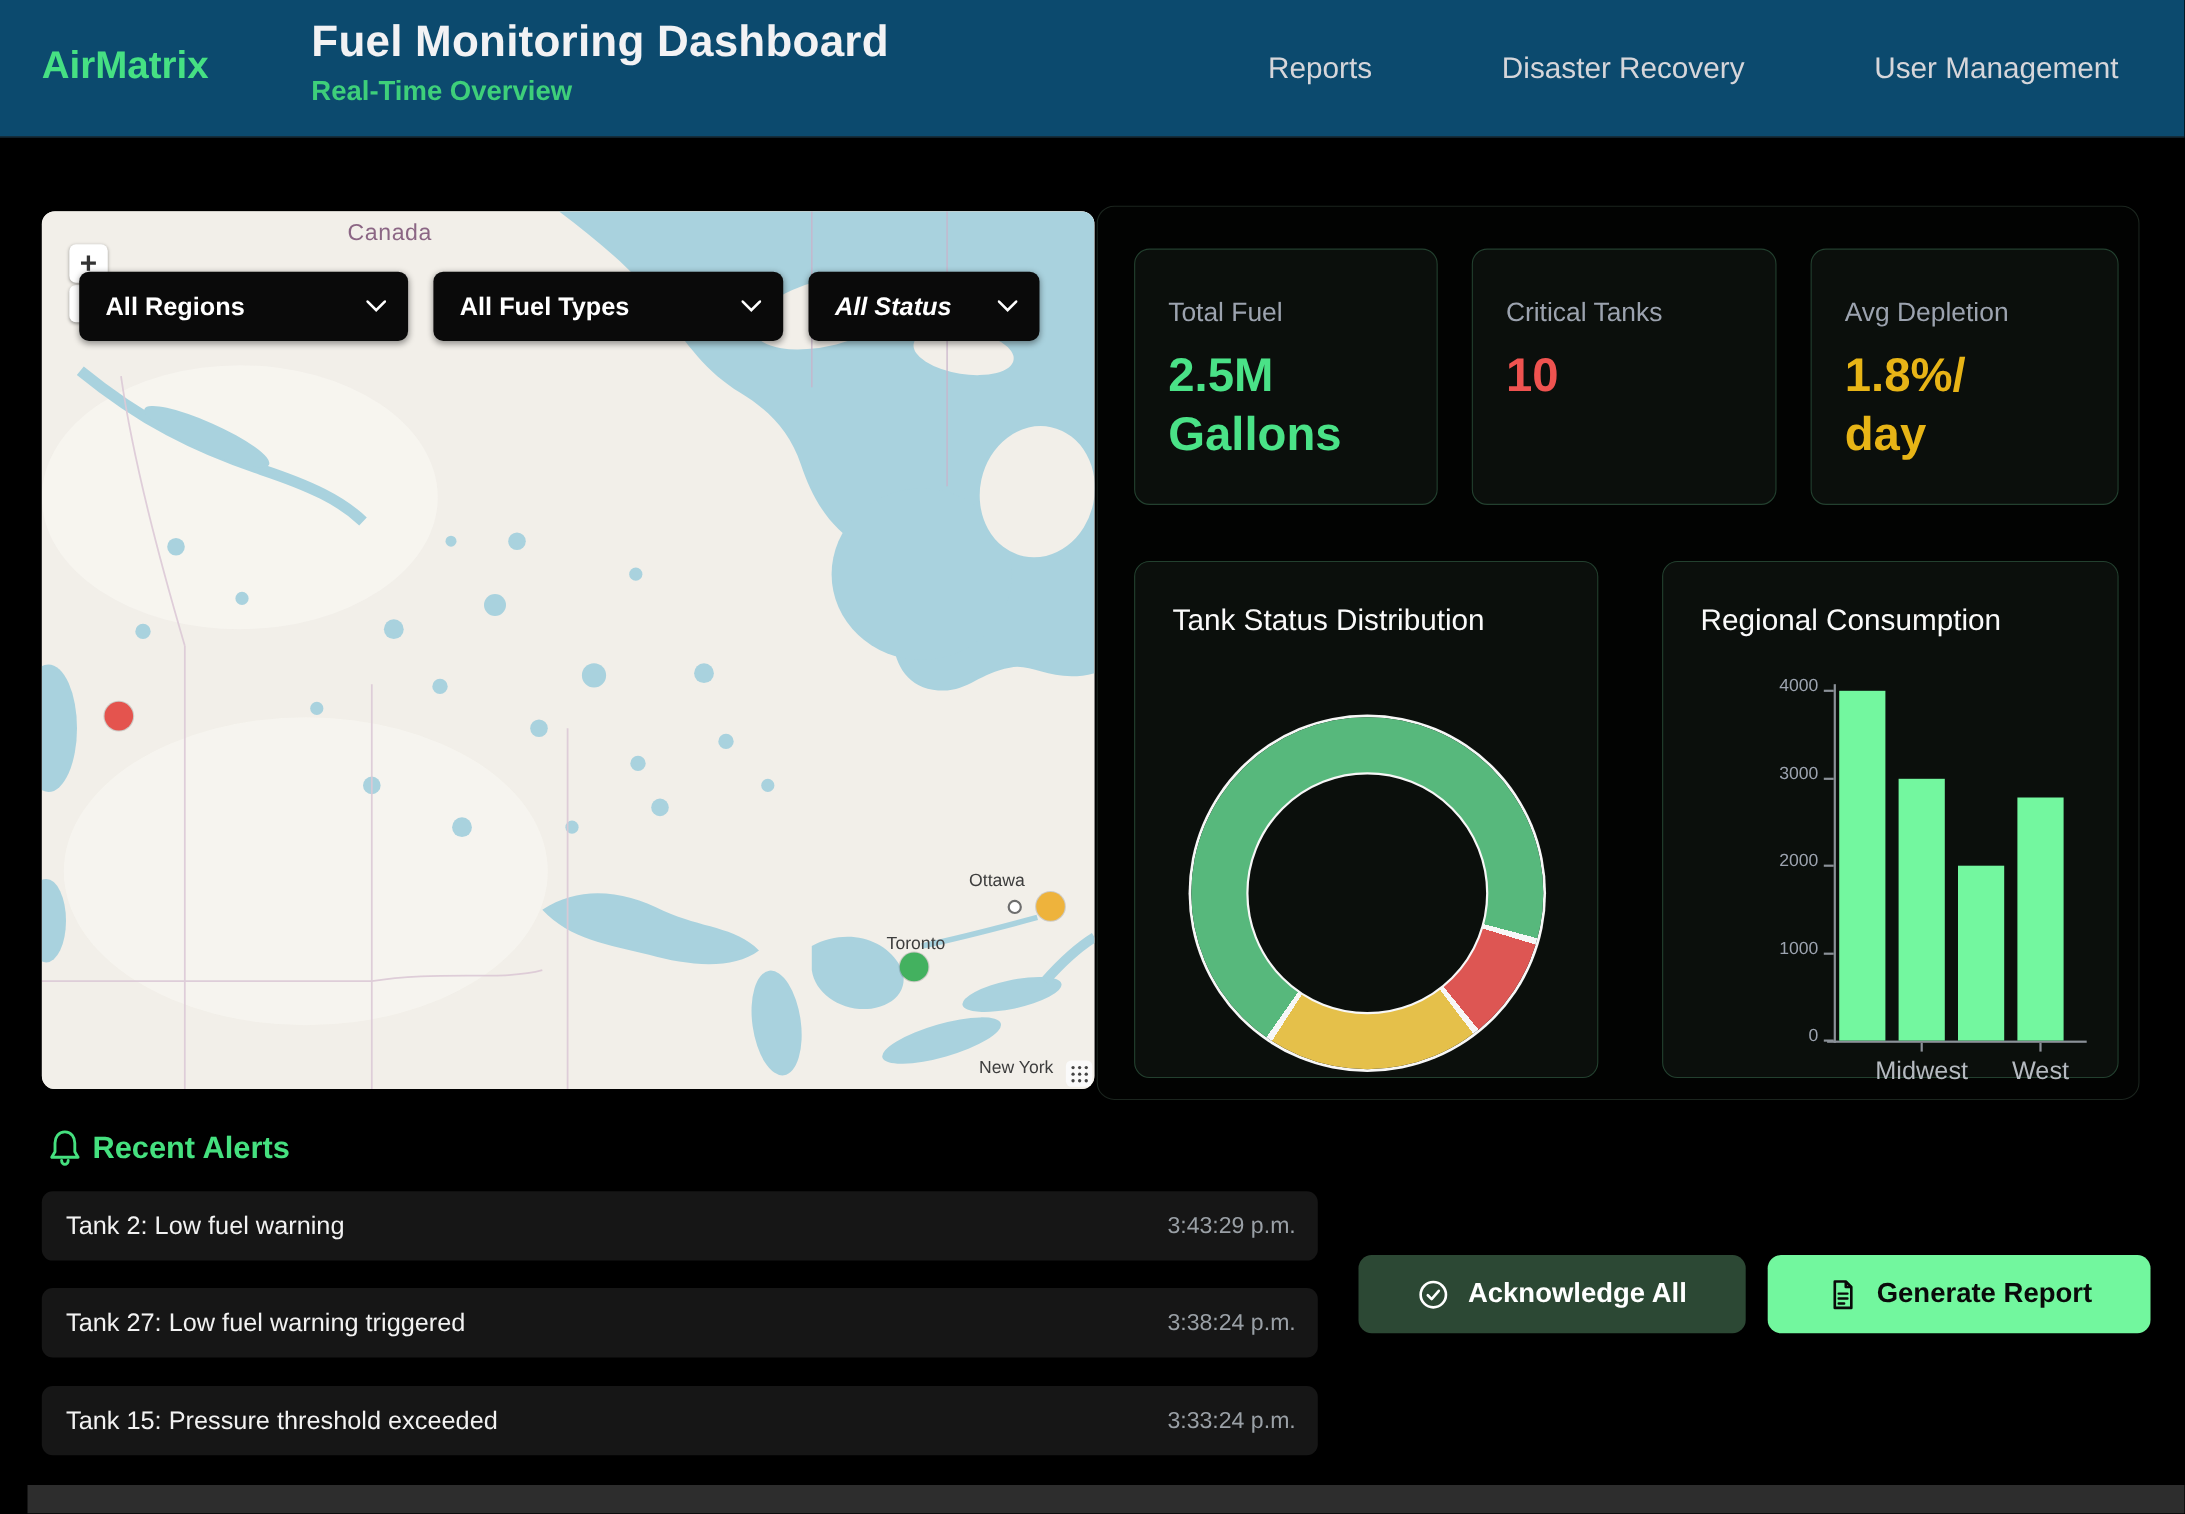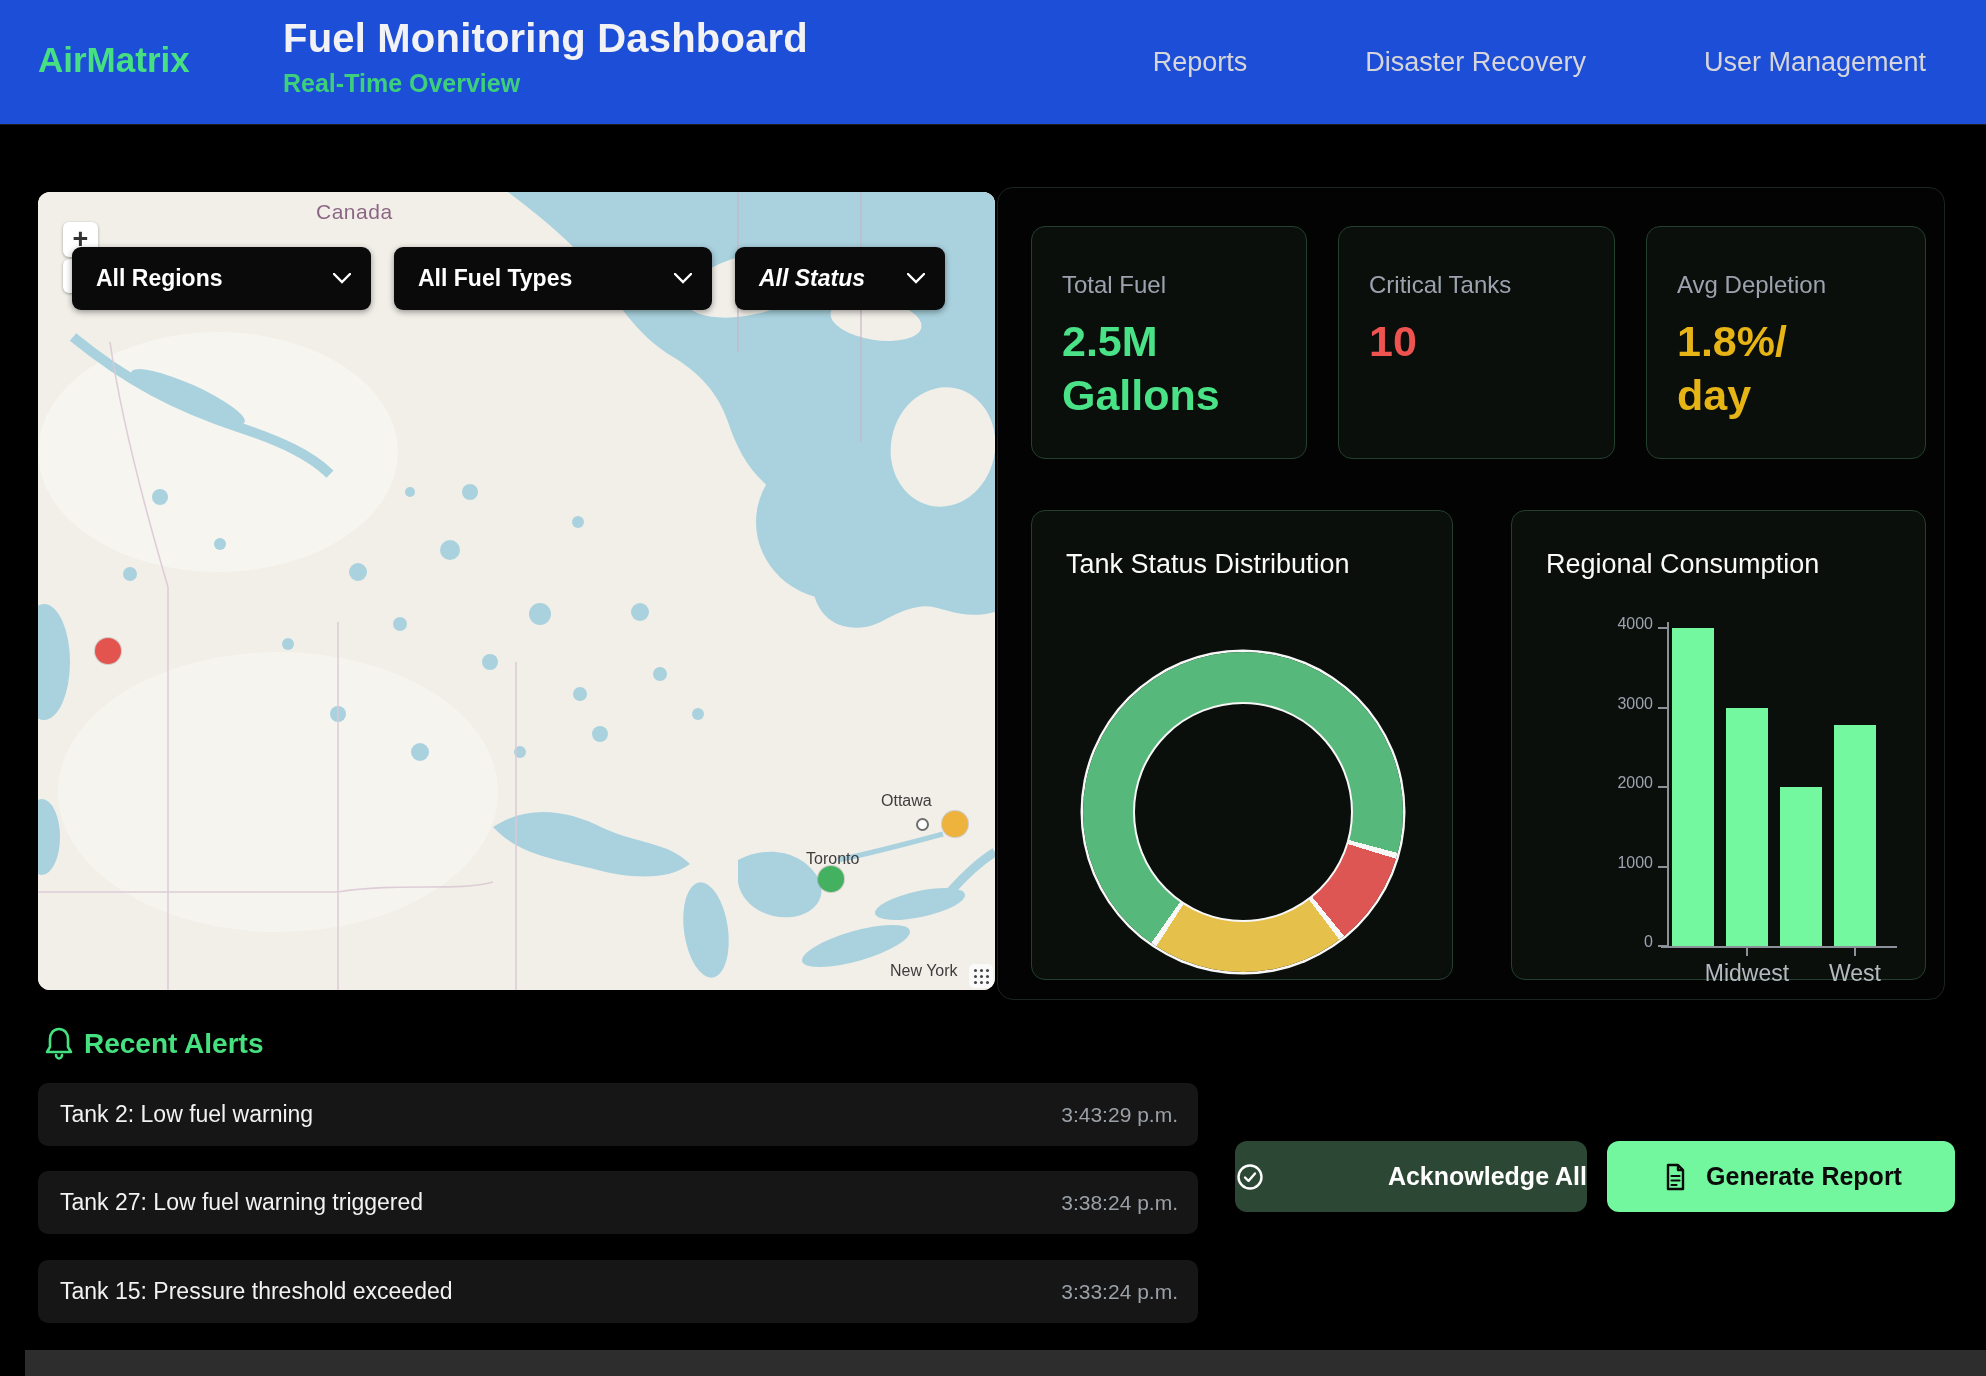--- a/index.html
+++ b/index.html
@@ -1,20 +1,20 @@
 <!DOCTYPE html>
 <html><head>
 <meta charset="utf-8">
 <style>
   html,body{margin:0;padding:0;background:#000;}
   body{width:1986px;height:1376px;position:relative;overflow:hidden;
        font-family:"Liberation Sans", sans-serif;color:#f5f5f7;}
 
   
-  .app-header{position:absolute;left:0;top:0;width:1986px;height:124px;background:#1d4ed8;
+  .app-header{position:absolute;left:0;top:0;width:1986px;height:124px;background:#0c4a6e;
               border-bottom:1px solid #1c1c1c;}
   .brand{position:absolute;left:38px;top:40px;font-size:35px;font-weight:bold;color:#46e083;cursor:pointer;}
   .title-block{position:absolute;left:283px;top:16px;}
   .page-title{font-size:40px;font-weight:bold;color:#f2f2f4;letter-spacing:.2px;}
   .page-subtitle{margin-top:8px;font-size:25px;font-weight:bold;color:#3ecf7a;}
   .main-nav{position:absolute;right:60px;top:0;height:124px;display:flex;align-items:center;gap:118px;}
   .main-nav a{font-size:27px;color:#d6d6da;cursor:pointer;text-decoration:none;}
 
   
   .map-panel{position:absolute;left:38px;top:192px;width:957px;height:798px;border-radius:12px;
@@ -83,21 +83,21 @@
   .bell-icon{position:absolute;left:44px;top:1026px;width:30px;height:34px;}
   .alert-row{position:absolute;left:38px;width:1160px;height:63px;background:#161616;border-radius:10px;
              display:flex;align-items:center;justify-content:space-between;padding:0 20px 0 22px;
              box-sizing:border-box;cursor:pointer;}
   .alert-row-1{top:1083px;} .alert-row-2{top:1171px;} .alert-row-3{top:1260px;}
   .alert-text{font-size:23px;color:#f2f2f2;}
   .alert-time{font-size:21px;color:#9aa0a6;}
 
   .btn{position:absolute;top:1141px;height:71px;border-radius:12px;display:flex;align-items:center;
        justify-content:center;gap:16px;cursor:pointer;box-sizing:border-box;}
-  .btn-ack{left:1235px;width:352px;background:#2c4834;justify-content:space-between;}
+  .btn-ack{left:1235px;width:352px;background:#2c4834;}
   .btn-ack .btn-label{font-size:25px;font-weight:bold;color:#fff;}
   .btn-gen{left:1607px;width:348px;background:#72f79e;}
   .btn-gen .btn-label{font-size:25px;font-weight:bold;color:#0a0a0a;}
   .btn svg{width:30px;height:30px;}
 
   .bottom-scrollbar{position:absolute;left:25px;top:1350px;width:1961px;height:26px;background:#2d2d2d;}
 </style>
 </head>
 <body>
 

